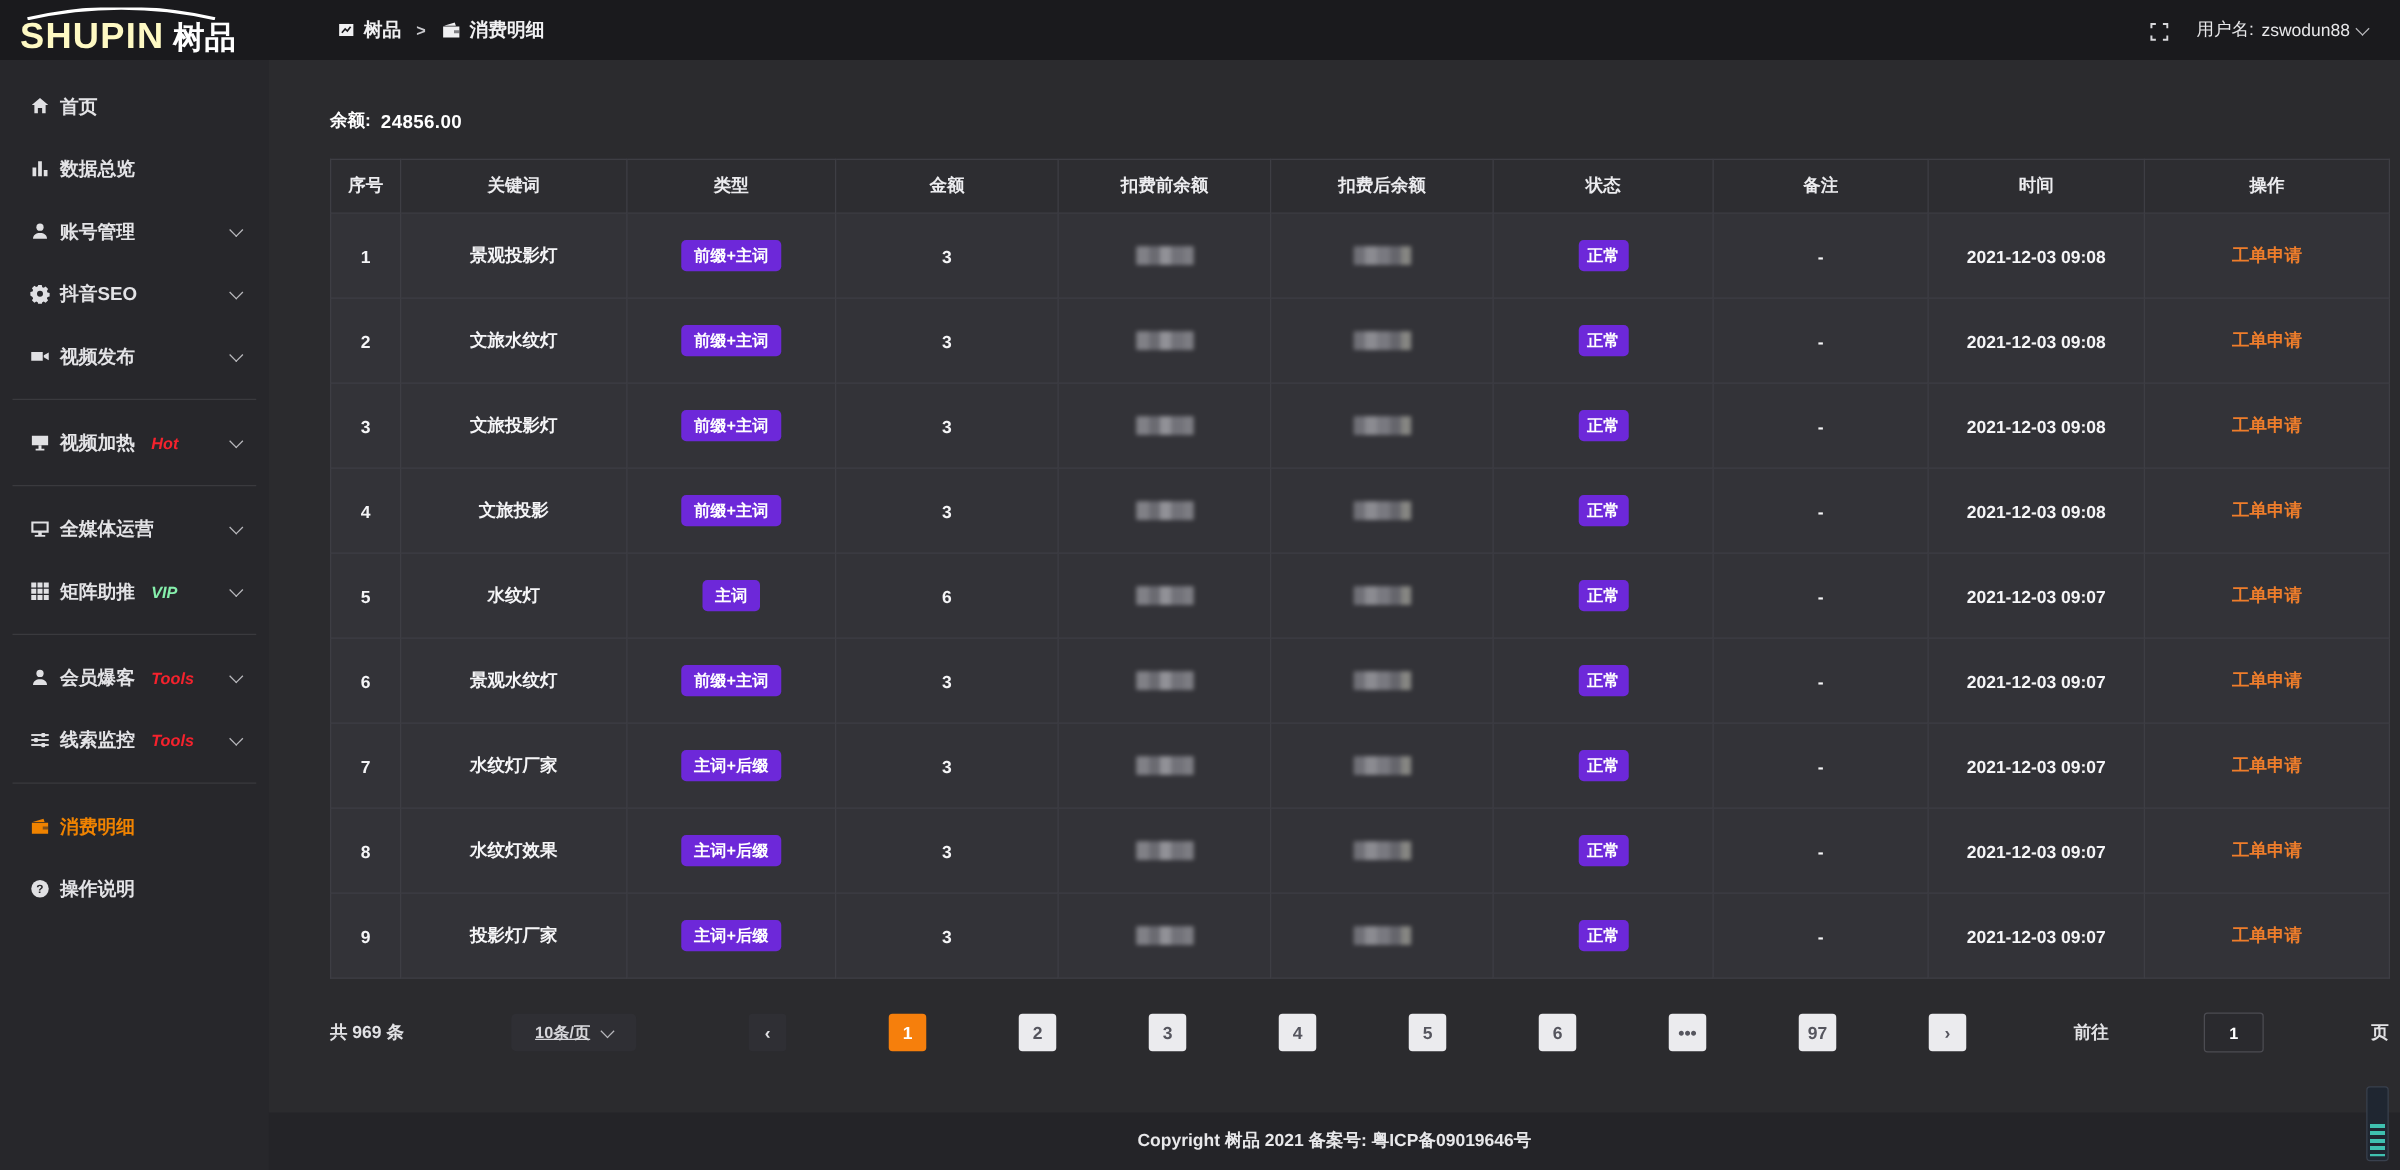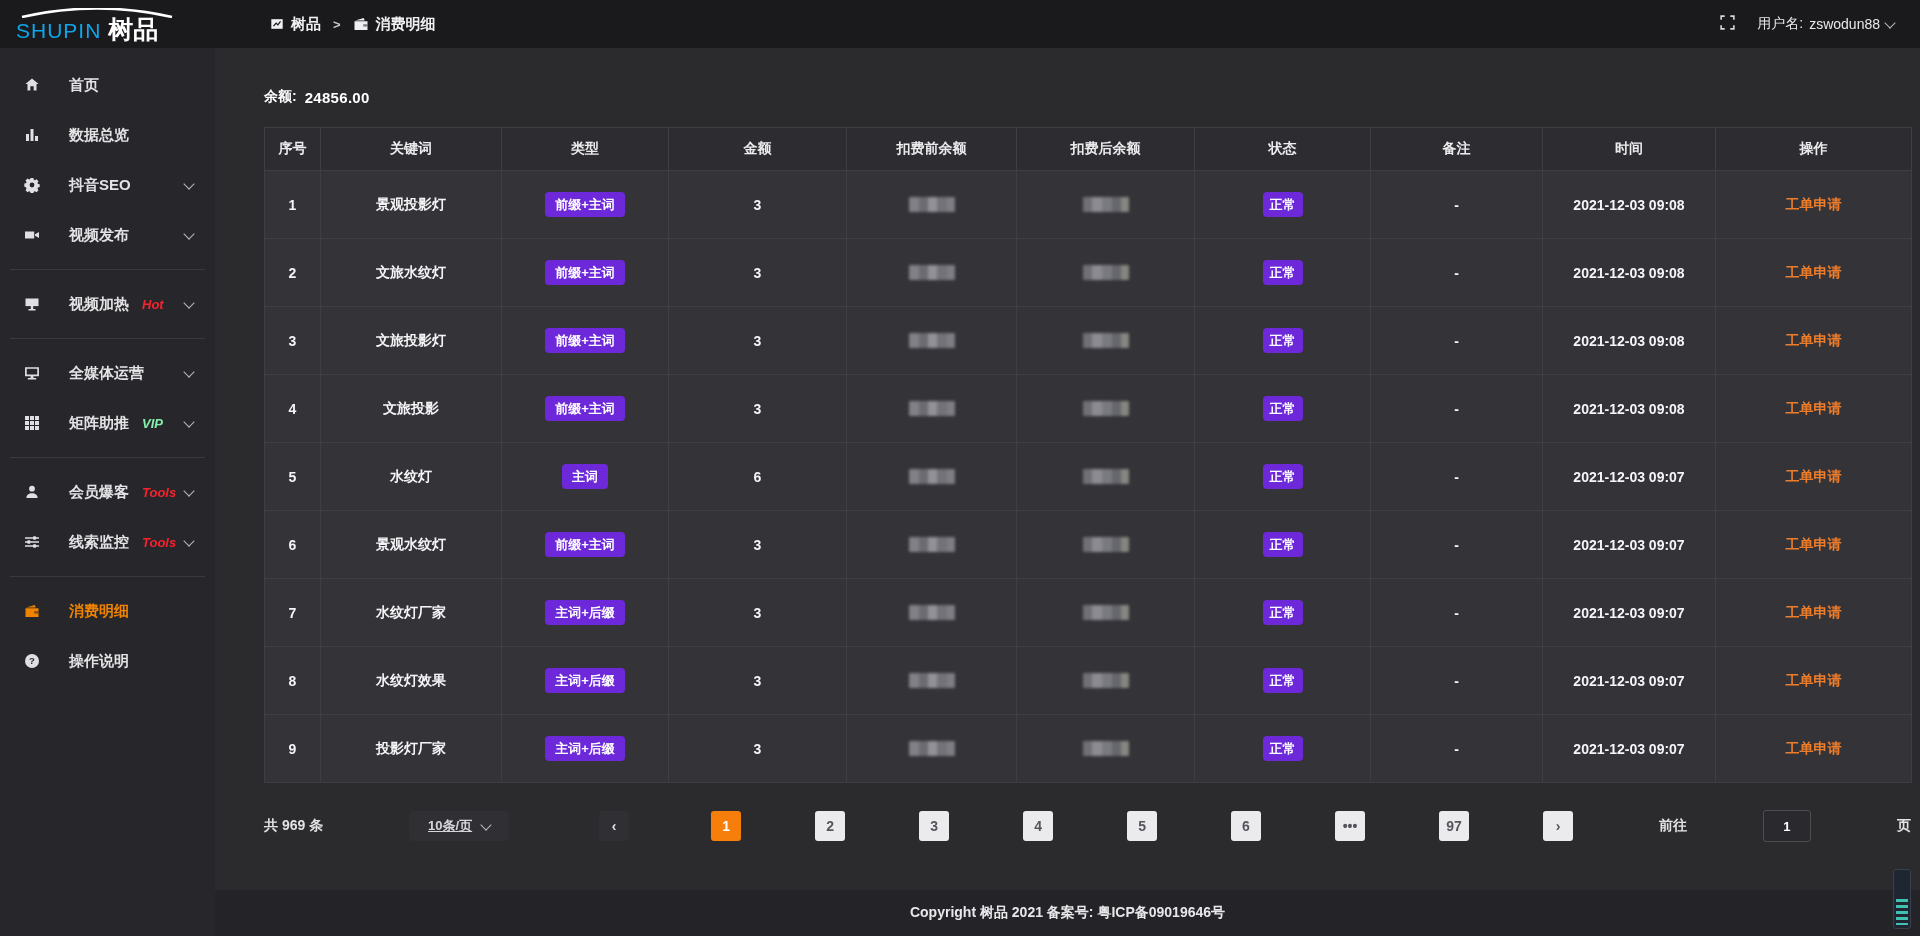--- a/index.html
+++ b/index.html
@@ -5,37 +5,37 @@
   html,body{margin:0;padding:0;width:1920px;height:936px;overflow:hidden;
     background:#2b2b2e;font-family:"Liberation Sans","DejaVu Sans",sans-serif;}
   .app{position:relative;width:1920px;height:936px;}
 
   
   .topbar{position:absolute;top:0;left:0;width:1920px;height:48px;background:#1a1a1d;
     display:flex;align-items:center;z-index:5;}
   .logo{width:215px;padding-left:16px;box-sizing:border-box;display:flex;align-items:flex-end;cursor:pointer;}
   .logo-block{position:relative;padding-top:10px;}
   .logo-arc{position:absolute;top:1px;left:2px;}
-  .logo-en{font-size:21px;font-weight:400;color:#0ea5e9;letter-spacing:1px;line-height:1;}
+  .logo-en{font-size:29px;font-weight:700;color:#fef9c3;letter-spacing:1px;line-height:1;}
   .logo-cn{font-size:25px;font-weight:800;color:#fff;margin-left:7px;line-height:1;}
   .breadcrumb{margin-left:55px;display:flex;align-items:center;color:#f0f0f2;}
   .bc-item{display:flex;align-items:center;gap:7px;cursor:pointer;}
   .bc-label{font-size:15px;font-weight:700;}
   .bc-sep{margin:0 12px;color:#c9c9cd;font-size:13px;font-weight:700;}
-  .topbar-right{margin-left:auto;display:flex;align-items:flex-start;gap:22px;padding-right:26px;color:#e8e8ea;}
+  .topbar-right{margin-left:auto;display:flex;align-items:flex-end;gap:22px;padding-right:26px;color:#e8e8ea;}
   .fullscreen{display:flex;cursor:pointer;color:#d8d8db;}
   .user{display:flex;align-items:center;gap:6px;font-size:14px;cursor:pointer;}
   .chev{width:7px;height:7px;border-right:1.6px solid #b9b9bd;border-bottom:1.6px solid #b9b9bd;
     display:inline-block;transform:rotate(45deg);margin-top:-3px;}
 
   
   .sidebar{position:absolute;top:48px;left:0;bottom:0;width:215px;background:#27272b;padding-top:12px;box-sizing:border-box;}
   .side-item{position:relative;height:50px;display:flex;align-items:center;padding-left:24px;cursor:pointer;color:#e3e3e6;}
   .side-icn{width:17px;display:flex;color:#e0e0e3;}
-  .side-label{margin-left:28px;font-size:15px;font-weight:600;}
+  .side-label{margin-left:7px;font-size:15px;font-weight:600;}
   .side-badge{margin-left:13px;font-size:13px;font-weight:800;font-style:italic;}
   .side-item .chev{position:absolute;right:22px;}
   .side-item.active{color:#f08300;}
   .side-item.active .side-icn{color:#f08300;}
   .side-divider{height:1px;background:#3a3a3e;margin:9px 10px;}
 
   
   .content{position:absolute;top:48px;left:215px;right:0;bottom:46px;padding:40px 0 0 49px;box-sizing:border-box;}
   .balance{display:flex;align-items:center;gap:8px;color:#fff;}
   .balance-label{font-size:14px;font-weight:700;}
@@ -139,20 +139,30 @@
         </span>
         <span class="side-label">首页</span>
       </div>
       <div class="side-item">
         <span class="side-icn" style="display: inline-flex;">
           <svg width="16" height="16" viewBox="0 0 16 16">
             <path fill="currentColor" d="M2 7h3v7H2zM6.5 2h3v12h-3zM11 9h3v5h-3z"></path>
           </svg>
         </span>
         <span class="side-label">数据总览</span>
+      </div>
+      <div class="side-item">
+        <span class="side-icn" style="display: inline-flex;">
+          <svg width="16" height="16" viewBox="0 0 16 16">
+            <circle cx="8" cy="4.7" r="2.9" fill="currentColor"></circle>
+            <path fill="currentColor" d="M2.4 14c0-3.1 2.5-4.7 5.6-4.7s5.6 1.6 5.6 4.7z"></path>
+          </svg>
+        </span>
+        <span class="side-label">账号管理</span>
+        <i class="chev"></i>
       </div>
       <div class="side-item">
         <span class="side-icn" style="display: inline-flex;">
           <svg width="16" height="16" viewBox="0 0 16 16">
             <path fill="currentColor" fill-rule="evenodd" d="M6.6 1h2.8l.4 1.7 1.2.5 1.5-1 2 2-1 1.5.5 1.2 1.7.4v2.8l-1.7.4-.5 1.2 1 1.5-2 2-1.5-1-1.2.5-.4 1.7H6.6l-.4-1.7-1.2-.5-1.5 1-2-2 1-1.5-.5-1.2L.3 9.4V6.6L2 6.2l.5-1.2-1-1.5 2-2 1.5 1 1.2-.5zM8 10.4A2.4 2.4 0 1 0 8 5.6a2.4 2.4 0 0 0 0 4.8z"></path>
           </svg>
         </span>
         <span class="side-label">抖音SEO</span>
         <i class="chev"></i>
       </div>

